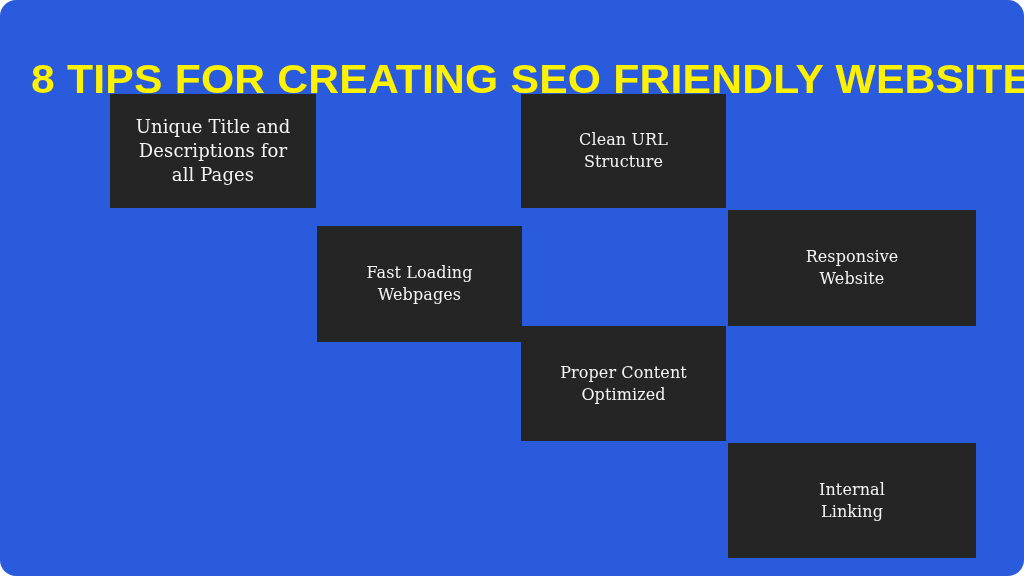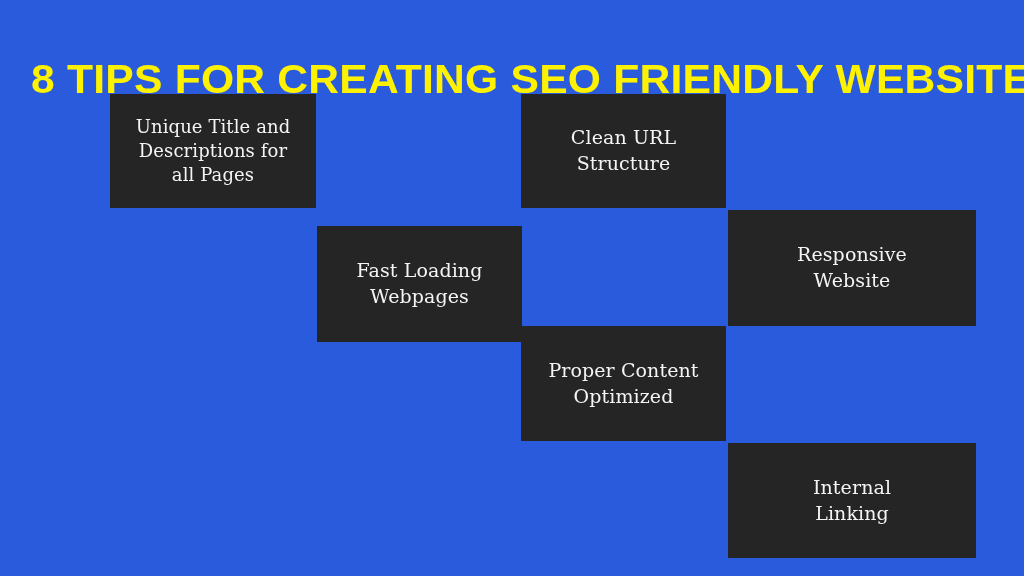--- a/index.html
+++ b/index.html
@@ -13,20 +13,21 @@
     overflow: hidden;
     font-family: "Liberation Sans", sans-serif;
   }
 
   #slide {
     position: relative;
     width: 1024px;
     height: 576px;
     background: #2b5bdd;
     overflow: hidden;
+    border-radius: 16px;
   }
 
   
   #title {
     position: absolute;
     left: 31px;
     top: 28px;
     width: 962px;
     height: 48px;
     line-height: 48px;
@@ -63,21 +64,21 @@
     box-sizing: border-box;
   }
 
   .cell .cell-text {
     display: block;
     width: 100%;
     padding: 0 10px;
     box-sizing: border-box;
     font-family: "DejaVu Serif", "Liberation Serif", serif;
     font-weight: normal;
-    font-size: 19px;
+    font-size: 16px;
     line-height: 1.35;
     color: #f4f4f4;
     white-space: pre-line;
     letter-spacing: 0.1px;
   }
 
   
   .c1 { left: 110px;  width: 206px; }
   .c2 { left: 317px;  width: 205px; margin-top: 16px; }
   .c3 { left: 521px;  width: 205px; }

